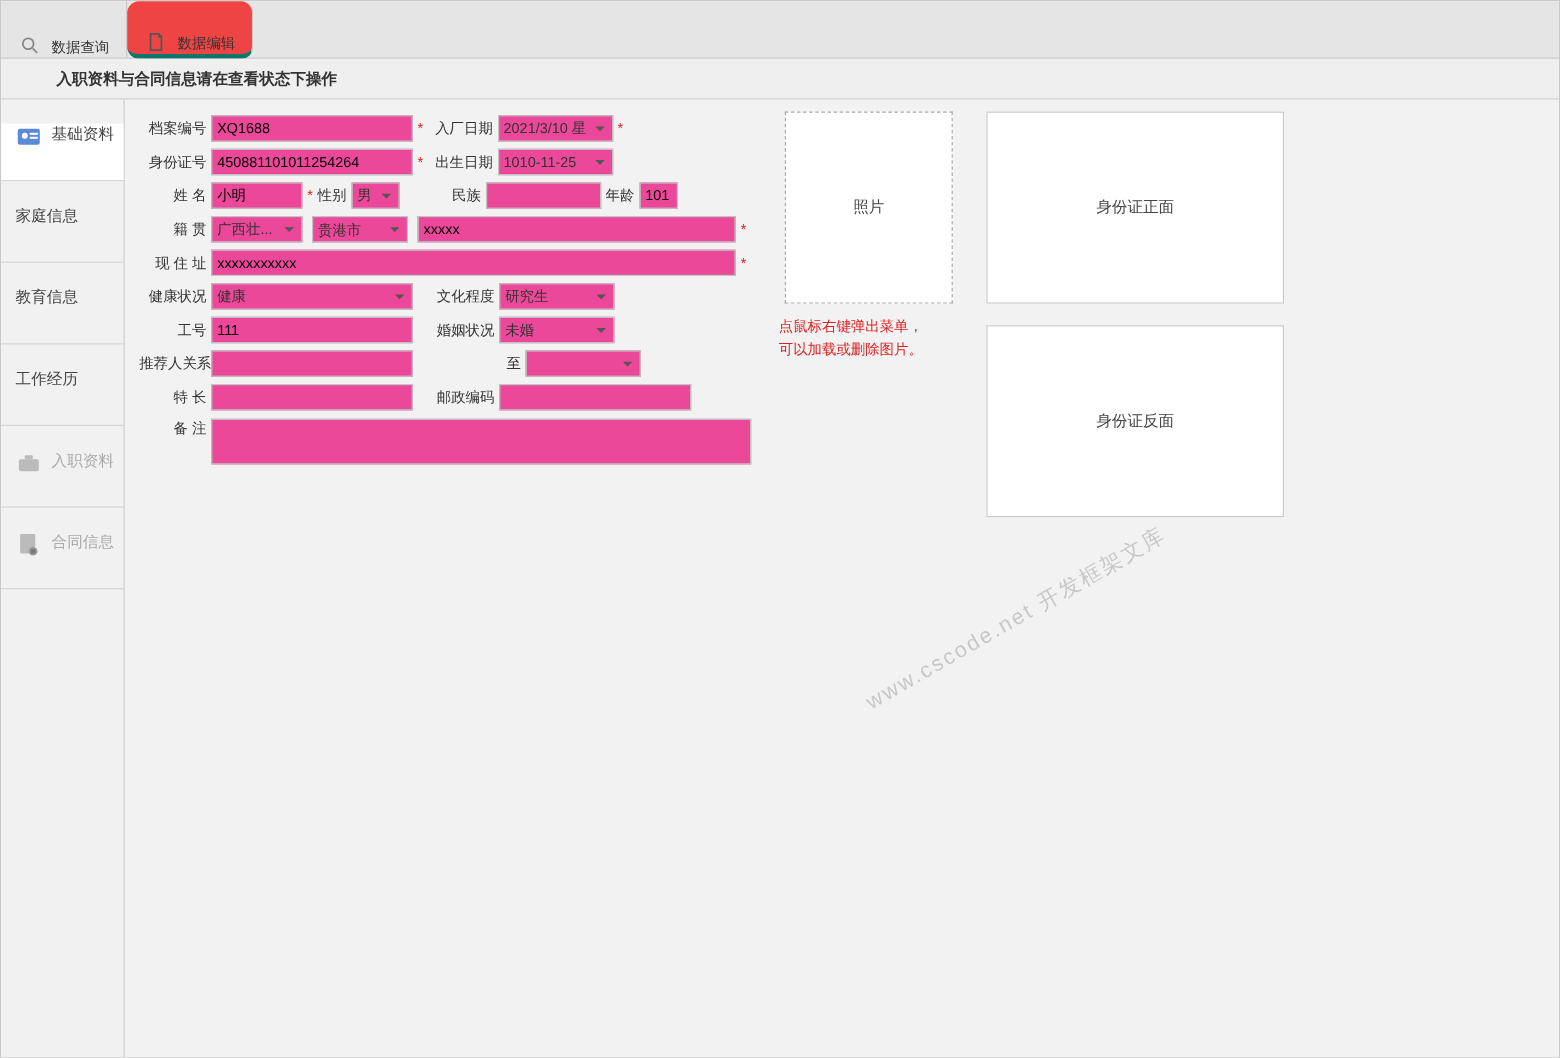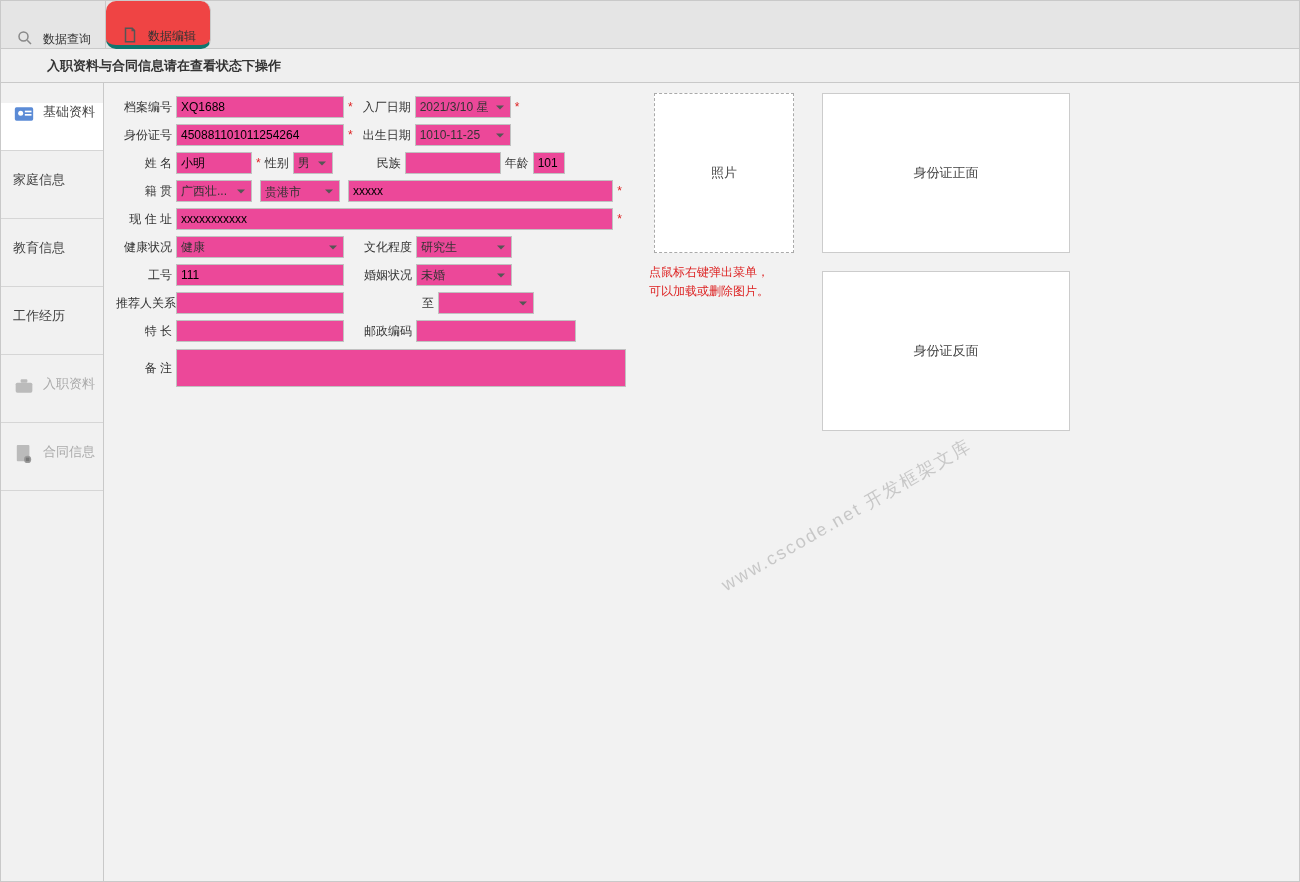--- a/index.html
+++ b/index.html
@@ -240,21 +240,21 @@
 
 
         <div class="form-row">
           <span class="lbl">特      长</span>
           <input class="fld" style="width: 168px;" value="">
           <span style="width:14px"></span>
           <span class="lbl" style="width:58px">邮政编码</span>
           <input class="fld" style="width: 160px;" value="">
         </div>
 
-        <div class="form-row" style="height:auto;align-items:center;margin-top:4px">
+        <div class="form-row" style="height:auto;align-items:flex-start;margin-top:4px">
           <span class="lbl">备      注</span>
           <textarea class="fld" style="flex: 1 1 0%;"></textarea>
         </div>
 
       </div>
 
       <div class="photos-col">
         <div class="photo-box">
           <span>照片</span>
         </div>

